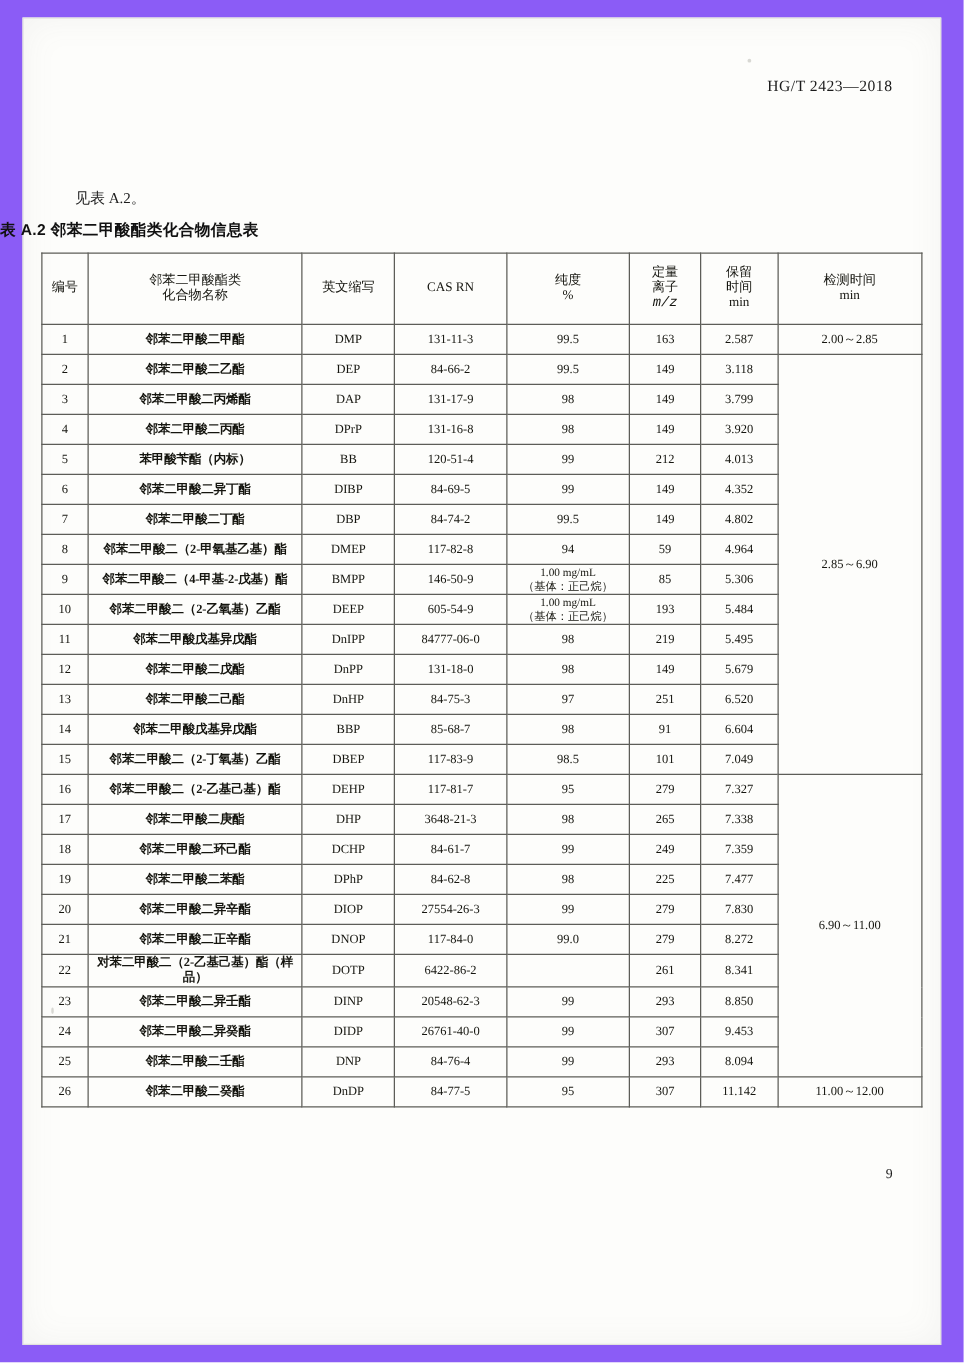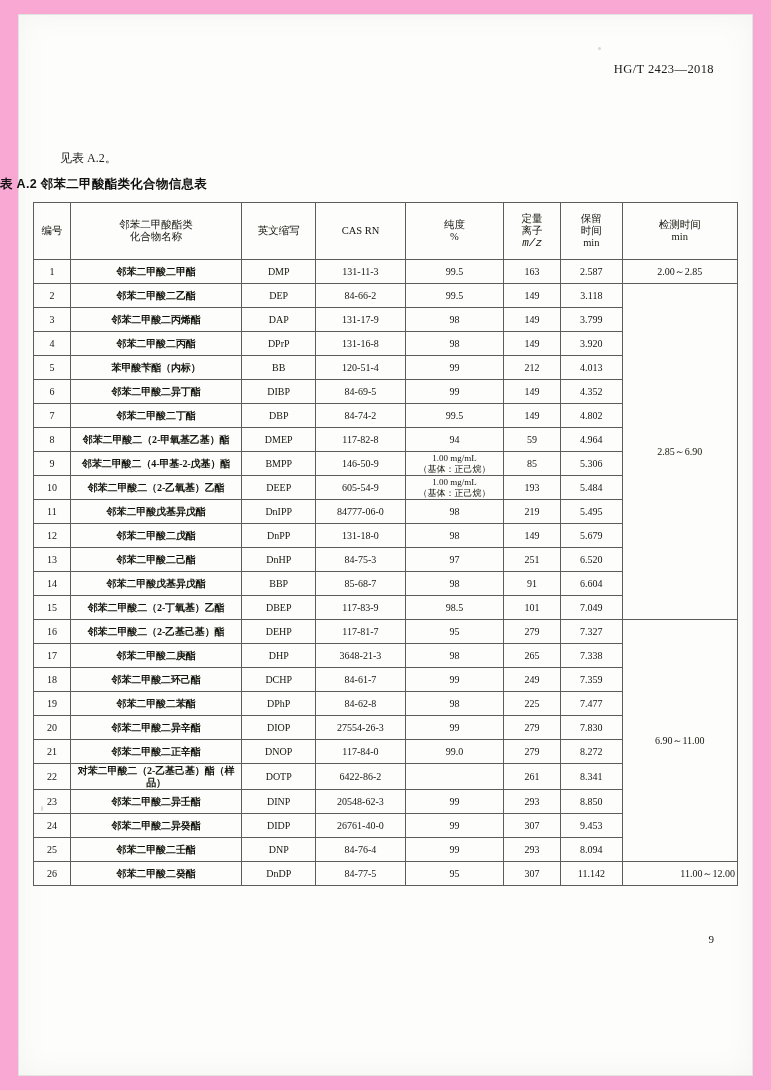--- a/index.html
+++ b/index.html
@@ -11,21 +11,21 @@
     height: 1090px;
     background: #ffffff;
     font-family: "Liberation Serif", serif;
     color: #1a1a1a;
     overflow: hidden;
   }
   .page {
     position: relative;
     width: 771px;
     height: 1090px;
-    background: #f9a8d4;
+    background: #8b5cf6;
     box-sizing: border-box;
   }
   .page-inner {
     position: absolute;
     left: 18px;
     top: 14px;
     right: 18px;
     bottom: 14px;
     background: #fdfdfb;
     border: 1px solid #e2e2de;
@@ -423,20 +423,20 @@
             <td>8.094</td>
           </tr>
           <tr>
             <td>26</td>
             <td class="name">邻苯二甲酸二癸酯</td>
             <td>DnDP</td>
             <td>84-77-5</td>
             <td>95</td>
             <td>307</td>
             <td>11.142</td>
-            <td rowspan="1" style="vertical-align: middle; text-align: right;">11.00～12.00</td>
+            <td rowspan="1" style="vertical-align: middle;">11.00～12.00</td>
           </tr>
         </tbody>
     </table>
   </div>
 
   <div class="pagenum">9</div>
 </div>
 
 </body></html>

